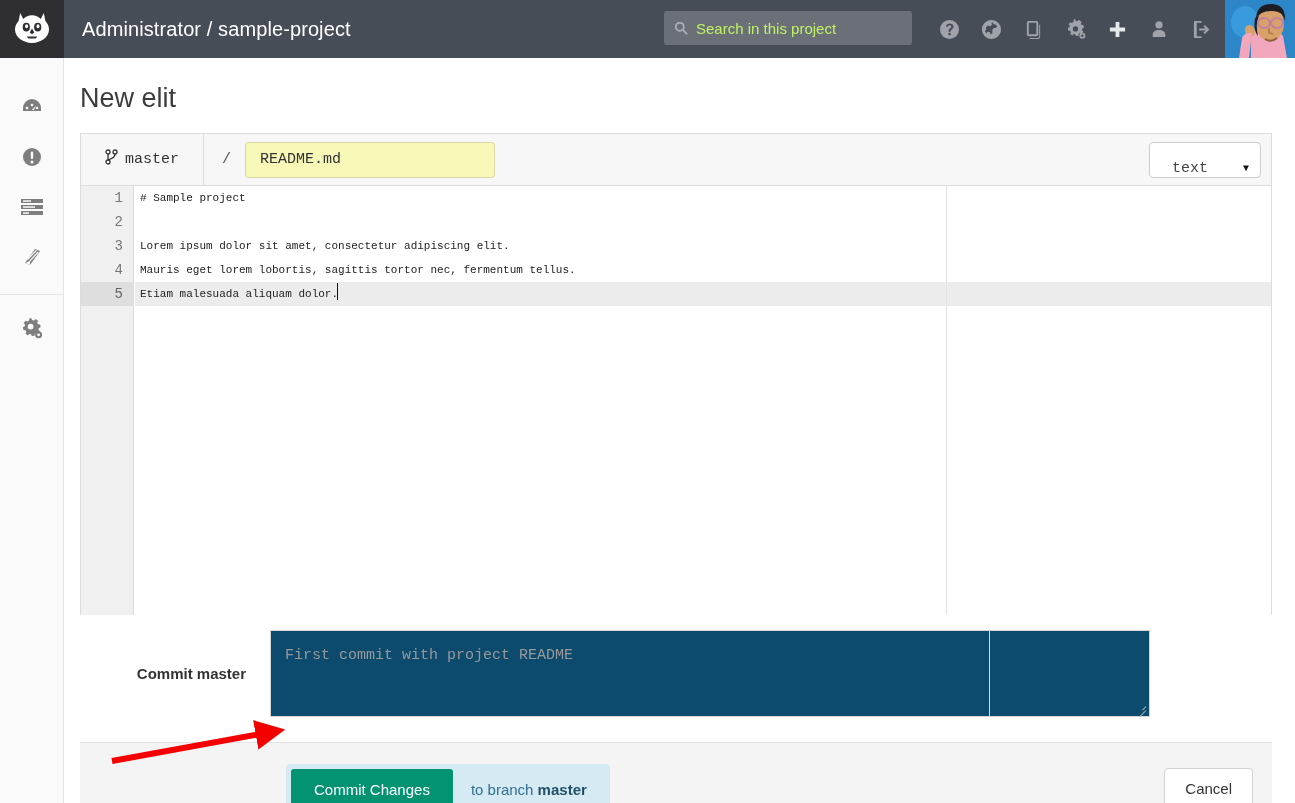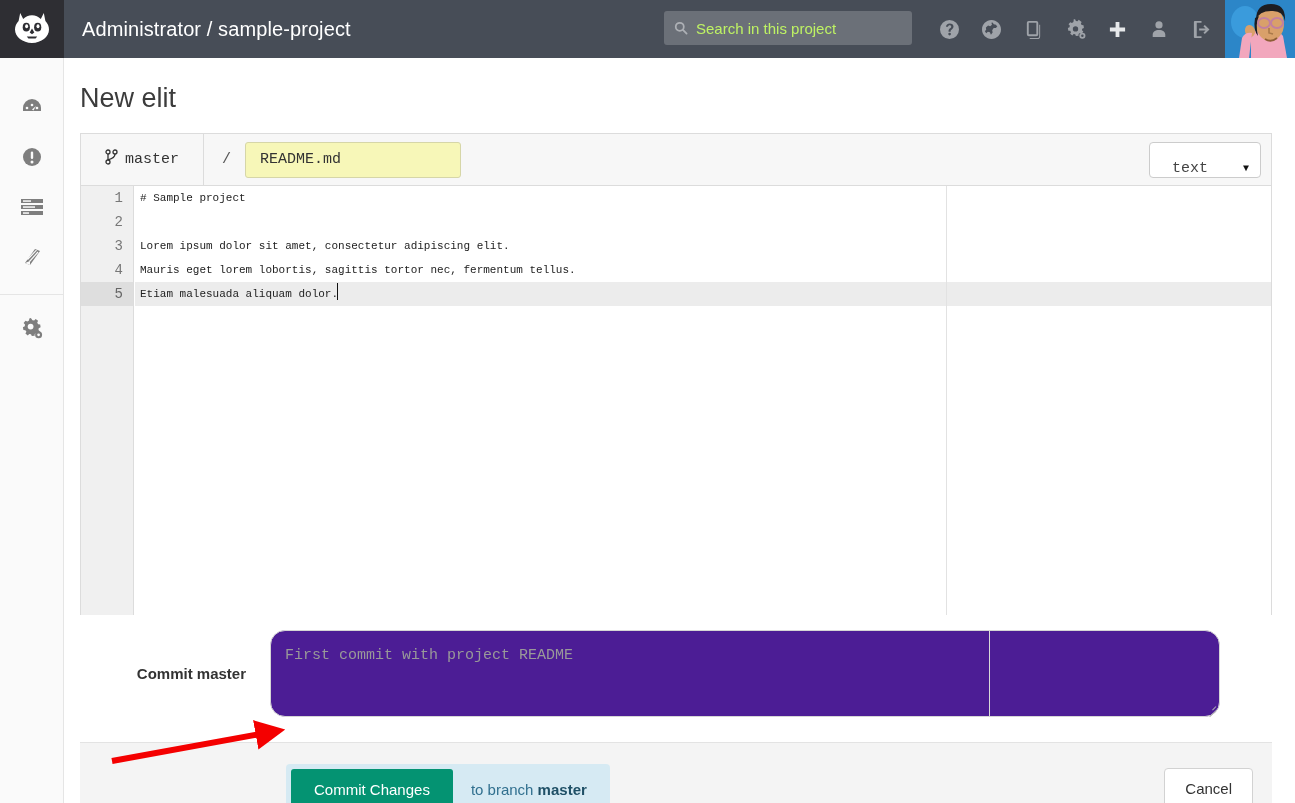--- a/index.html
+++ b/index.html
@@ -84,21 +84,21 @@
     height: 51px; min-width: 123px; background: #f7f7f7;
     border-right: 1px solid #dcdcdc;
     display: flex; align-items: center; justify-content: center; gap: 7px;
     font-family: "Liberation Mono", monospace; font-size: 15px; color: #333;
   }
   #path-sep {
     font-family: "Liberation Mono", monospace; font-size: 15px;
     color: #555; margin: 0 14px 0 18px;
   }
   #filename-field {
-    height: 36px; width: 216px; background: #f7f7b8;
+    height: 36px; width: 250px; background: #f7f7b8;
     border: 1px solid #d6d6a8; border-radius: 3px;
     font-family: "Liberation Mono", monospace; font-size: 15px; color: #333;
     display: flex; align-items: center; padding-left: 14px;
   }
   #lang-select {
     position: absolute; right: 10px; top: 8px;
     width: 112px; height: 36px; background: #ffffff;
     border: 1px solid #cccccc; border-radius: 4px;
     display: flex; align-items: center; justify-content: space-between;
     padding: 16px 11px 0 22px; cursor: pointer;
@@ -140,22 +140,22 @@
   #commit-row {
     position: absolute; left: 16px; top: 572px; width: 1192px; height: 87px;
     display: flex; align-items: flex-start;
   }
   #commit-label {
     width: 190px; text-align: right; padding-right: 24px;
     font-size: 15px; font-weight: bold; color: #333; line-height: 87px;
     height: 87px;
   }
   #commit-ta-wrap {
-    position: relative; width: 950px; height: 87px;
-    border: 1px solid #d5d5d5; border-radius: 15px; background: #4c1d95;
+    position: relative; width: 880px; height: 87px;
+    border: 1px solid #d5d5d5; border-radius: 0; background: #0c4a6e;
   }
   #commit-placeholder {
     position: absolute; left: 14px; top: 16px;
     font-family: "Liberation Mono", monospace; font-size: 15px; color: #999;
   }
   #commit-inner-divider {
     position: absolute; left: 718px; top: 0; width: 1px; height: 85px;
     background: #d9d9d9;
   }
   #resize-grip {

